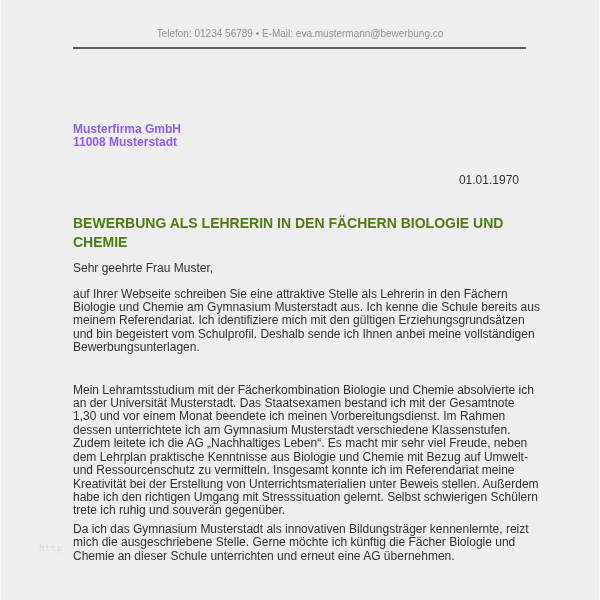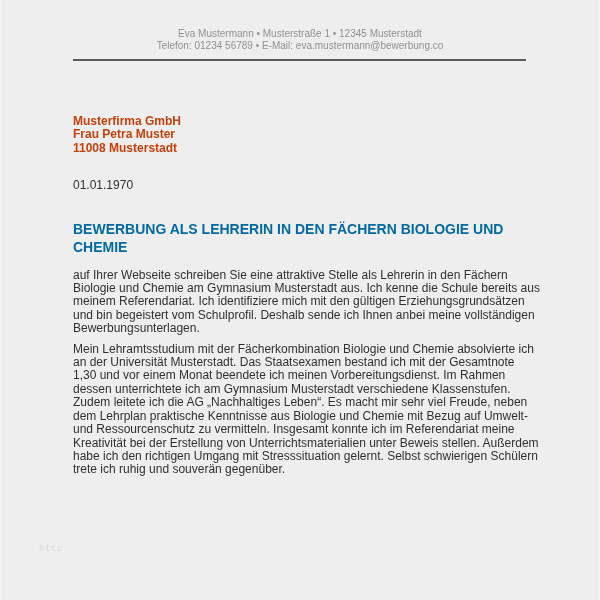--- a/index.html
+++ b/index.html
@@ -27,72 +27,73 @@
     border-top: 2px solid #5a5a5a;
     height: 0;
   }
   .content {
     margin-left: 72px;
     width: 468px;
     font-size: 12px;
     line-height: 13.4px;
   }
   .recipient {
-    margin-top: 54px;
+    margin-top: 74px;
     font-weight: bold;
-    color: #c2410c;
+    color: #8b5cf6;
   }
   .recipient span { display: block; }
   .date-row {
     margin-top: 24px;
+    text-align: right;
     padding-right: 22px;
   }
   .subject {
     margin-top: 27px;
     font-weight: bold;
     font-size: 14px;
     line-height: 18.5px;
-    color: #0369a1;
+    color: #4d7c0f;
     text-transform: uppercase;
   }
   .salutation { margin-top: 11px; }
   .p1 { margin-top: 12px; }
-  .p2 { margin-top: 7px; }
+  .p2 { margin-top: 29px; }
   .p3 { margin-top: 5px; }
   .watermark {
     position: absolute;
     left: 38px;
     top: 543px;
     color: #d9d9d9;
     font-size: 9px;
     letter-spacing: 0.5px;
     font-family: "DejaVu Sans Mono", monospace;
   }
 </style>
 </head>
 <body>
 
 <header class="letterhead">
-  <div class="lh1">Eva Mustermann • Musterstraße 1 • 12345 Musterstadt</div>
   <div class="lh2">Telefon: 01234 56789 • E-Mail: eva.mustermann@bewerbung.co</div>
 </header>
 
 <hr class="rule">
 
 <main class="content">
   <div class="recipient">
     <span>Musterfirma GmbH</span>
-    <span>Frau Petra Muster</span>
     <span>11008 Musterstadt</span>
   </div>
 
   <div class="date-row">01.01.1970</div>
 
   <h1 class="subject">BEWERBUNG ALS LEHRERIN IN DEN FÄCHERN BIOLOGIE UND CHEMIE</h1>
 
+  <p class="salutation">Sehr geehrte Frau Muster,</p>
 
   <p class="p1">auf Ihrer Webseite schreiben Sie eine attraktive Stelle als Lehrerin in den Fächern Biologie und Chemie am Gymnasium Musterstadt aus. Ich kenne die Schule bereits aus meinem Referendariat. Ich identifiziere mich mit den gültigen Erziehungsgrundsätzen und bin begeistert vom Schulprofil. Deshalb sende ich Ihnen anbei meine vollständigen Bewerbungsunterlagen.</p>
 
   <p class="p2">Mein Lehramtsstudium mit der Fächerkombination Biologie und Chemie absolvierte ich an der Universität Musterstadt. Das Staatsexamen bestand ich mit der Gesamtnote 1,30 und vor einem Monat beendete ich meinen Vorbereitungsdienst. Im Rahmen dessen unterrichtete ich am Gymnasium Musterstadt verschiedene Klassenstufen. Zudem leitete ich die AG „Nachhaltiges Leben“. Es macht mir sehr viel Freude, neben dem Lehrplan praktische Kenntnisse aus Biologie und Chemie mit Bezug auf Umwelt- und Ressourcenschutz zu vermitteln. Insgesamt konnte ich im Referendariat meine Kreativität bei der Erstellung von Unterrichtsmaterialien unter Beweis stellen. Außerdem habe ich den richtigen Umgang mit Stresssituation gelernt. Selbst schwierigen Schülern trete ich ruhig und souverän gegenüber.</p>
 
+  <p class="p3">Da ich das Gymnasium Musterstadt als innovativen Bildungsträger kennenlernte, reizt mich die ausgeschriebene Stelle. Gerne möchte ich künftig die Fächer Biologie und Chemie an dieser Schule unterrichten und erneut eine AG übernehmen.</p>
 </main>
 
 <span class="watermark">http</span>
 
 </body></html>

